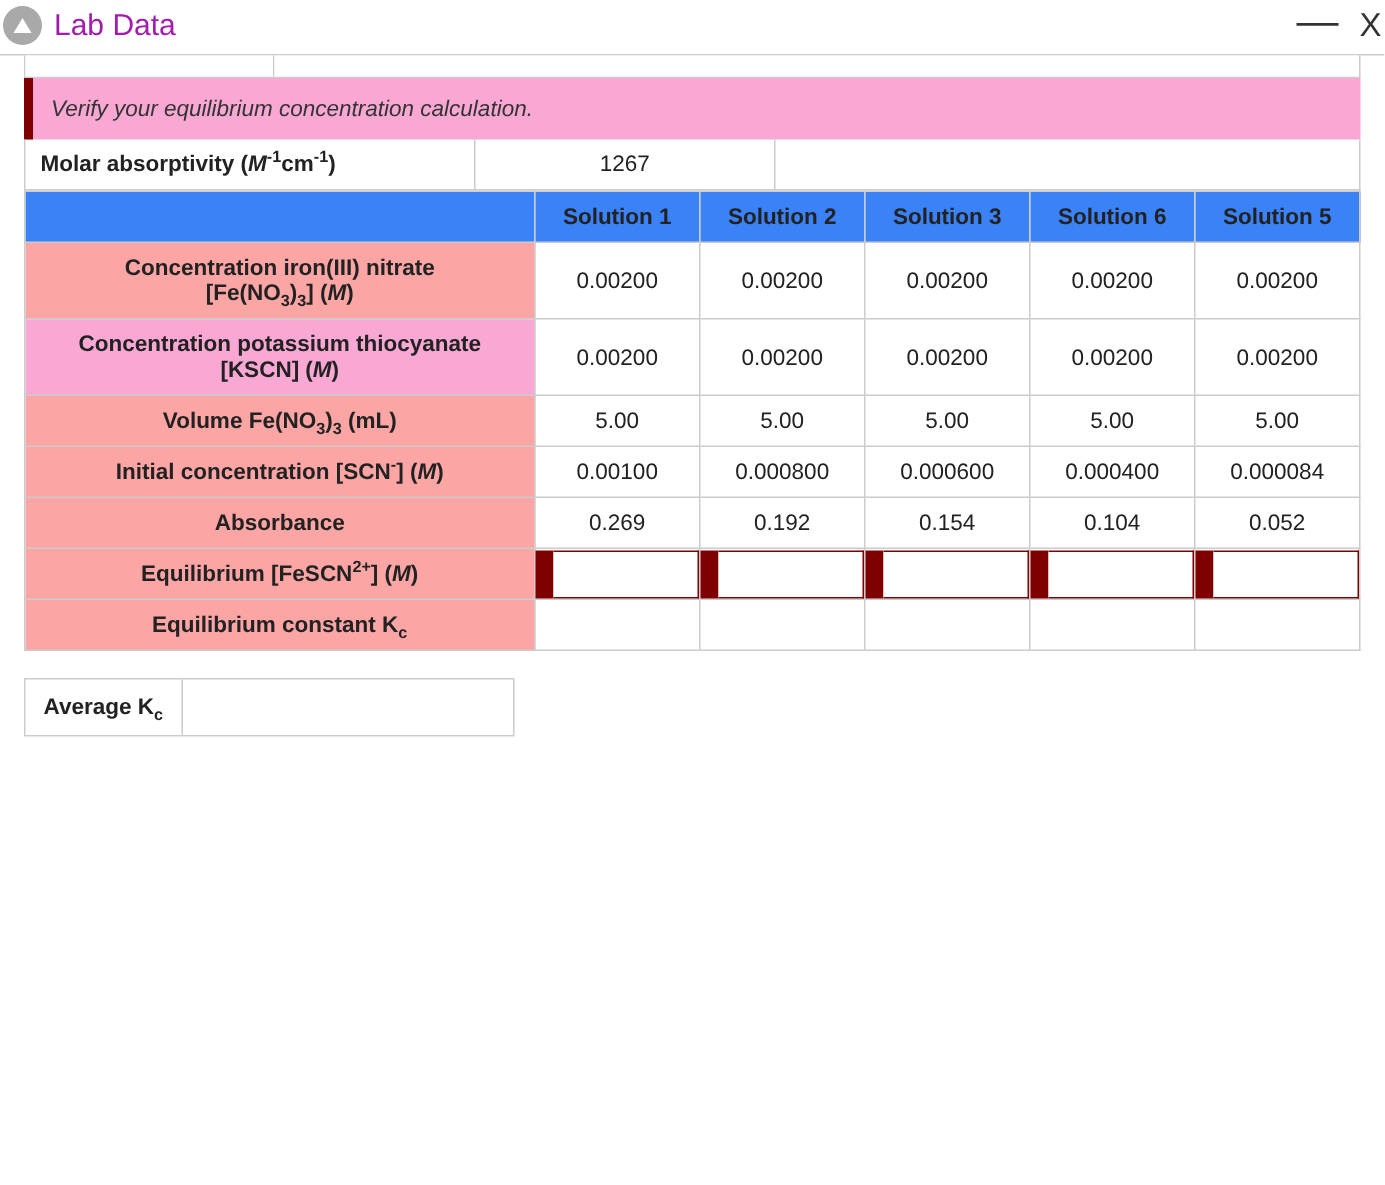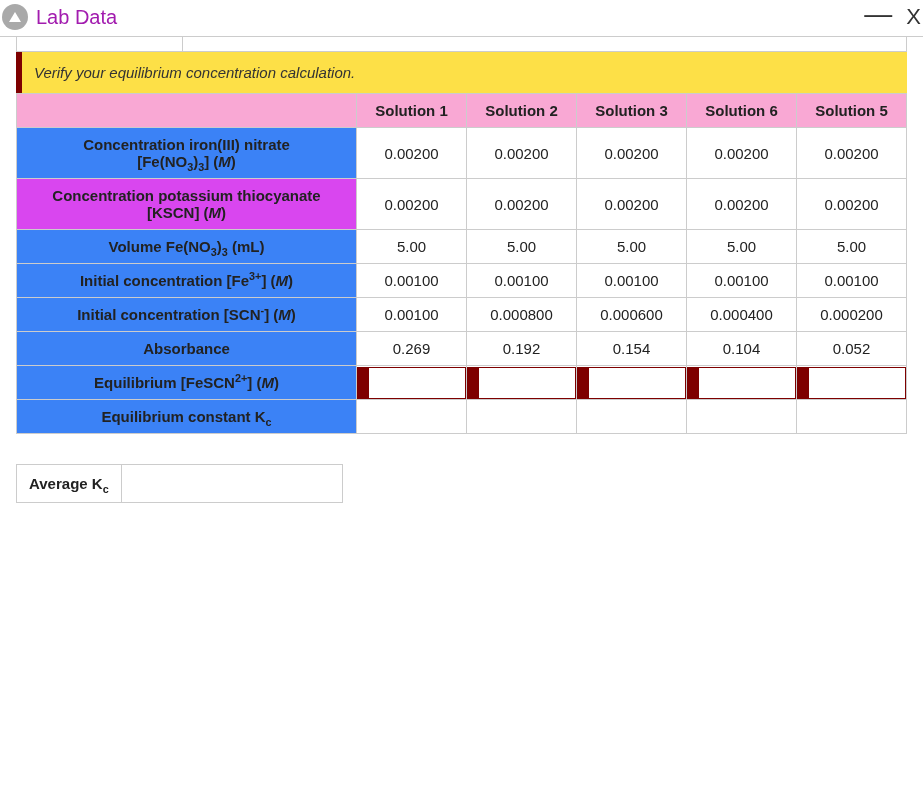--- a/index.html
+++ b/index.html
@@ -35,21 +35,21 @@
   .min-btn { font-size:28px; line-height:10px; padding-bottom:6px; cursor:pointer;}
   .close-btn { cursor:pointer; }
 
   .content { padding: 0 16px 16px 16px; }
 
   .top-empty-row { display:flex; border:1px solid #ccc; border-top:none; margin-bottom:0;}
   .top-empty-row .cell-a { flex:0 0 166px; border-right:1px solid #ccc; height:14px; background:#fff;}
   .top-empty-row .cell-b { flex:1; height:14px; background:#fff;}
 
   .alert {
-    background:#fde047;
+    background:#f9a8d4;
     border-left:6px solid #7e0000;
     padding:10px 12px;
     font-style:italic;
     color:#333;
     font-size:15px;
     line-height:1.4;
   }
 
   .molar-row { display:flex; border:1px solid #ccc; border-top:none;}
   .molar-row .label { flex:0 0 300px; padding:8px 10px; font-weight:bold; border-right:1px solid #ccc;}
@@ -62,41 +62,41 @@
     width: 100%;
     table-layout: fixed;
   }
   table.dtable th, table.dtable td {
     border:1px solid #ccc;
     padding:8px 6px;
     text-align:center;
     vertical-align:middle;
     font-size:15px;
   }
-  table.dtable th { font-weight:bold; background:#f9a8d4;}
-  table.dtable td.row-label { font-weight:bold; background:#3b82f6;}
-  table.dtable tr.shade td.row-label { background:#d946ef;}
+  table.dtable th { font-weight:bold; background:#3b82f6;}
+  table.dtable td.row-label { font-weight:bold; background:#fca5a5;}
+  table.dtable tr.shade td.row-label { background:#f9a8d4;}
   col.labelcol { width: 340px;}
   col.valcol { width: auto;}
 
   .err-cell {
     padding:0 !important;
   }
   .err-wrap {
     display:flex; align-items:stretch; height:32px;
   }
   .err-mark {
     width:12px; background:#7e0000; flex:none;
   }
   .err-input {
     flex:1; border:1px solid #7e0000; border-left:none; background:#fff;
   }
 
   .avg-box {
-    display:inline-flex; margin-top:30px; border:1px solid #ccc;
+    display:inline-flex; margin-top:18px; border:1px solid #ccc;
   }
   .avg-box .label { padding:10px 12px; font-weight:bold; border-right:1px solid #ccc;}
   .avg-box .value { padding:10px 12px; min-width:220px;}
 
   sup, .sup { font-size:0.72em; vertical-align:super; line-height:0;}
   sub, .ssub { font-size:0.72em; vertical-align:sub; line-height:0;}
   .ital { font-style:italic;}
 </style>
 </head>
 <body>
@@ -118,20 +118,26 @@
 
   <div class="top-empty-row">
     <div class="cell-a"></div>
       <div class="cell-b"></div>
   </div>
 
   <div class="alert">
     <div>Verify your equilibrium concentration calculation.</div>
   </div>
 
+  <div class="molar-row">
+    <div class="label">
+      <span>Molar absorptivity (</span><span class="ital">M</span><sup>-1</sup><span>cm</span><sup>-1</sup><span>)</span>
+    </div>
+    <div class="value">1267</div>
+  </div>
 
 
   <table class="dtable">
     <colgroup>
         <col class="labelcol">
         <col class="valcol">
         <col class="valcol">
         <col class="valcol">
         <col class="valcol">
         <col class="valcol">
@@ -174,37 +180,27 @@
           <span>Volume Fe(NO</span><sub>3</sub><span>)</span><sub>3</sub><span> (mL)</span>
         </td>
         <td>5.00</td>
         <td>5.00</td>
         <td>5.00</td>
         <td>5.00</td>
         <td>5.00</td>
       </tr>
       <tr>
         <td class="row-label">
-          <span>Initial concentration [Fe</span><sup>3+</sup><span>] (</span><span class="ital">M</span><span>)</span>
-        </td>
-        <td>0.00100</td>
-        <td>0.00100</td>
-        <td>0.00100</td>
-        <td>0.00100</td>
-        <td>0.00100</td>
-      </tr>
-      <tr>
-        <td class="row-label">
           <span>Initial concentration [SCN</span><sup>-</sup><span>] (</span><span class="ital">M</span><span>)</span>
         </td>
         <td>0.00100</td>
         <td>0.000800</td>
         <td>0.000600</td>
         <td>0.000400</td>
-        <td>0.000200</td>
+        <td>0.000084</td>
       </tr>
       <tr>
         <td class="row-label">Absorbance</td>
         <td>0.269</td>
         <td>0.192</td>
         <td>0.154</td>
         <td>0.104</td>
         <td>0.052</td>
       </tr>
       <tr>

